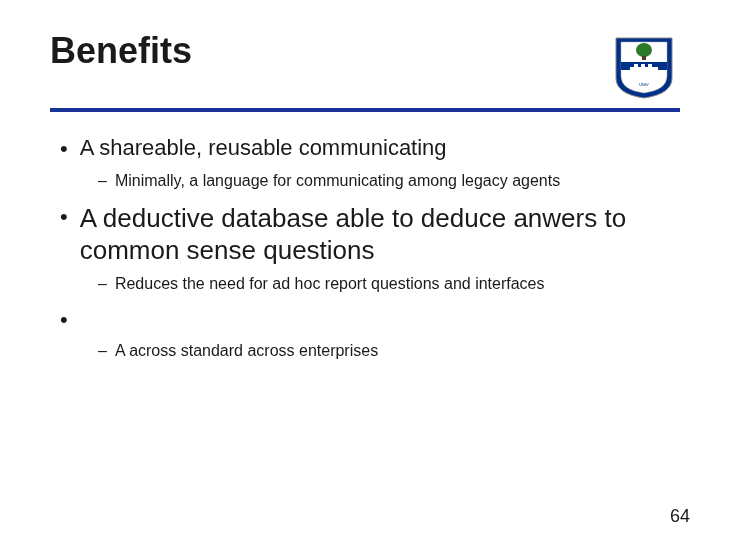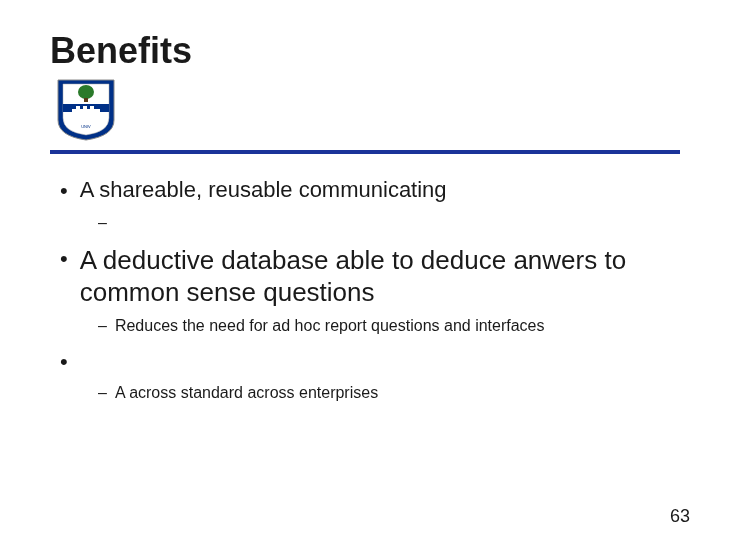--- a/index.html
+++ b/index.html
@@ -23,21 +23,20 @@
       background: #ffffff;
       padding: 30px 50px 30px 50px;
       position: relative;
     }
 
     .header {
       display: flex;
       align-items: flex-start;
       justify-content: space-between;
       margin-bottom: 6px;
-      flex-direction: column;
     }
 
     .title {
       font-size: 36px;
       font-weight: bold;
       color: #1a1a1a;
       font-family: Arial, sans-serif;
     }
 
     .logo {
@@ -147,20 +146,21 @@
   <div class="content">
 
     <div class="bullet-item">
       <div class="bullet-main">
         <span class="bullet-dot">•</span>
         <span>A shareable, reusable communicating</span>
       </div>
       <div class="sub-bullets">
         <div class="sub-bullet">
           <span class="dash">–</span>
+          <span>Minimally, a language for communicating among legacy agents</span>
         </div>
       </div>
     </div>
 
     <div class="bullet-item">
       <div class="bullet-main large">
         <span class="bullet-dot">•</span>
         <span>A deductive database able to deduce anwers to common sense questions</span>
       </div>
       <div class="sub-bullets">
@@ -178,14 +178,14 @@
       <div class="sub-bullets">
         <div class="sub-bullet">
           <span class="dash">–</span>
           <span>A across standard across enterprises</span>
         </div>
       </div>
     </div>
 
   </div>
 
-  <div class="page-number">63</div>
+  <div class="page-number">64</div>
 </div>
 
 </body></html>

